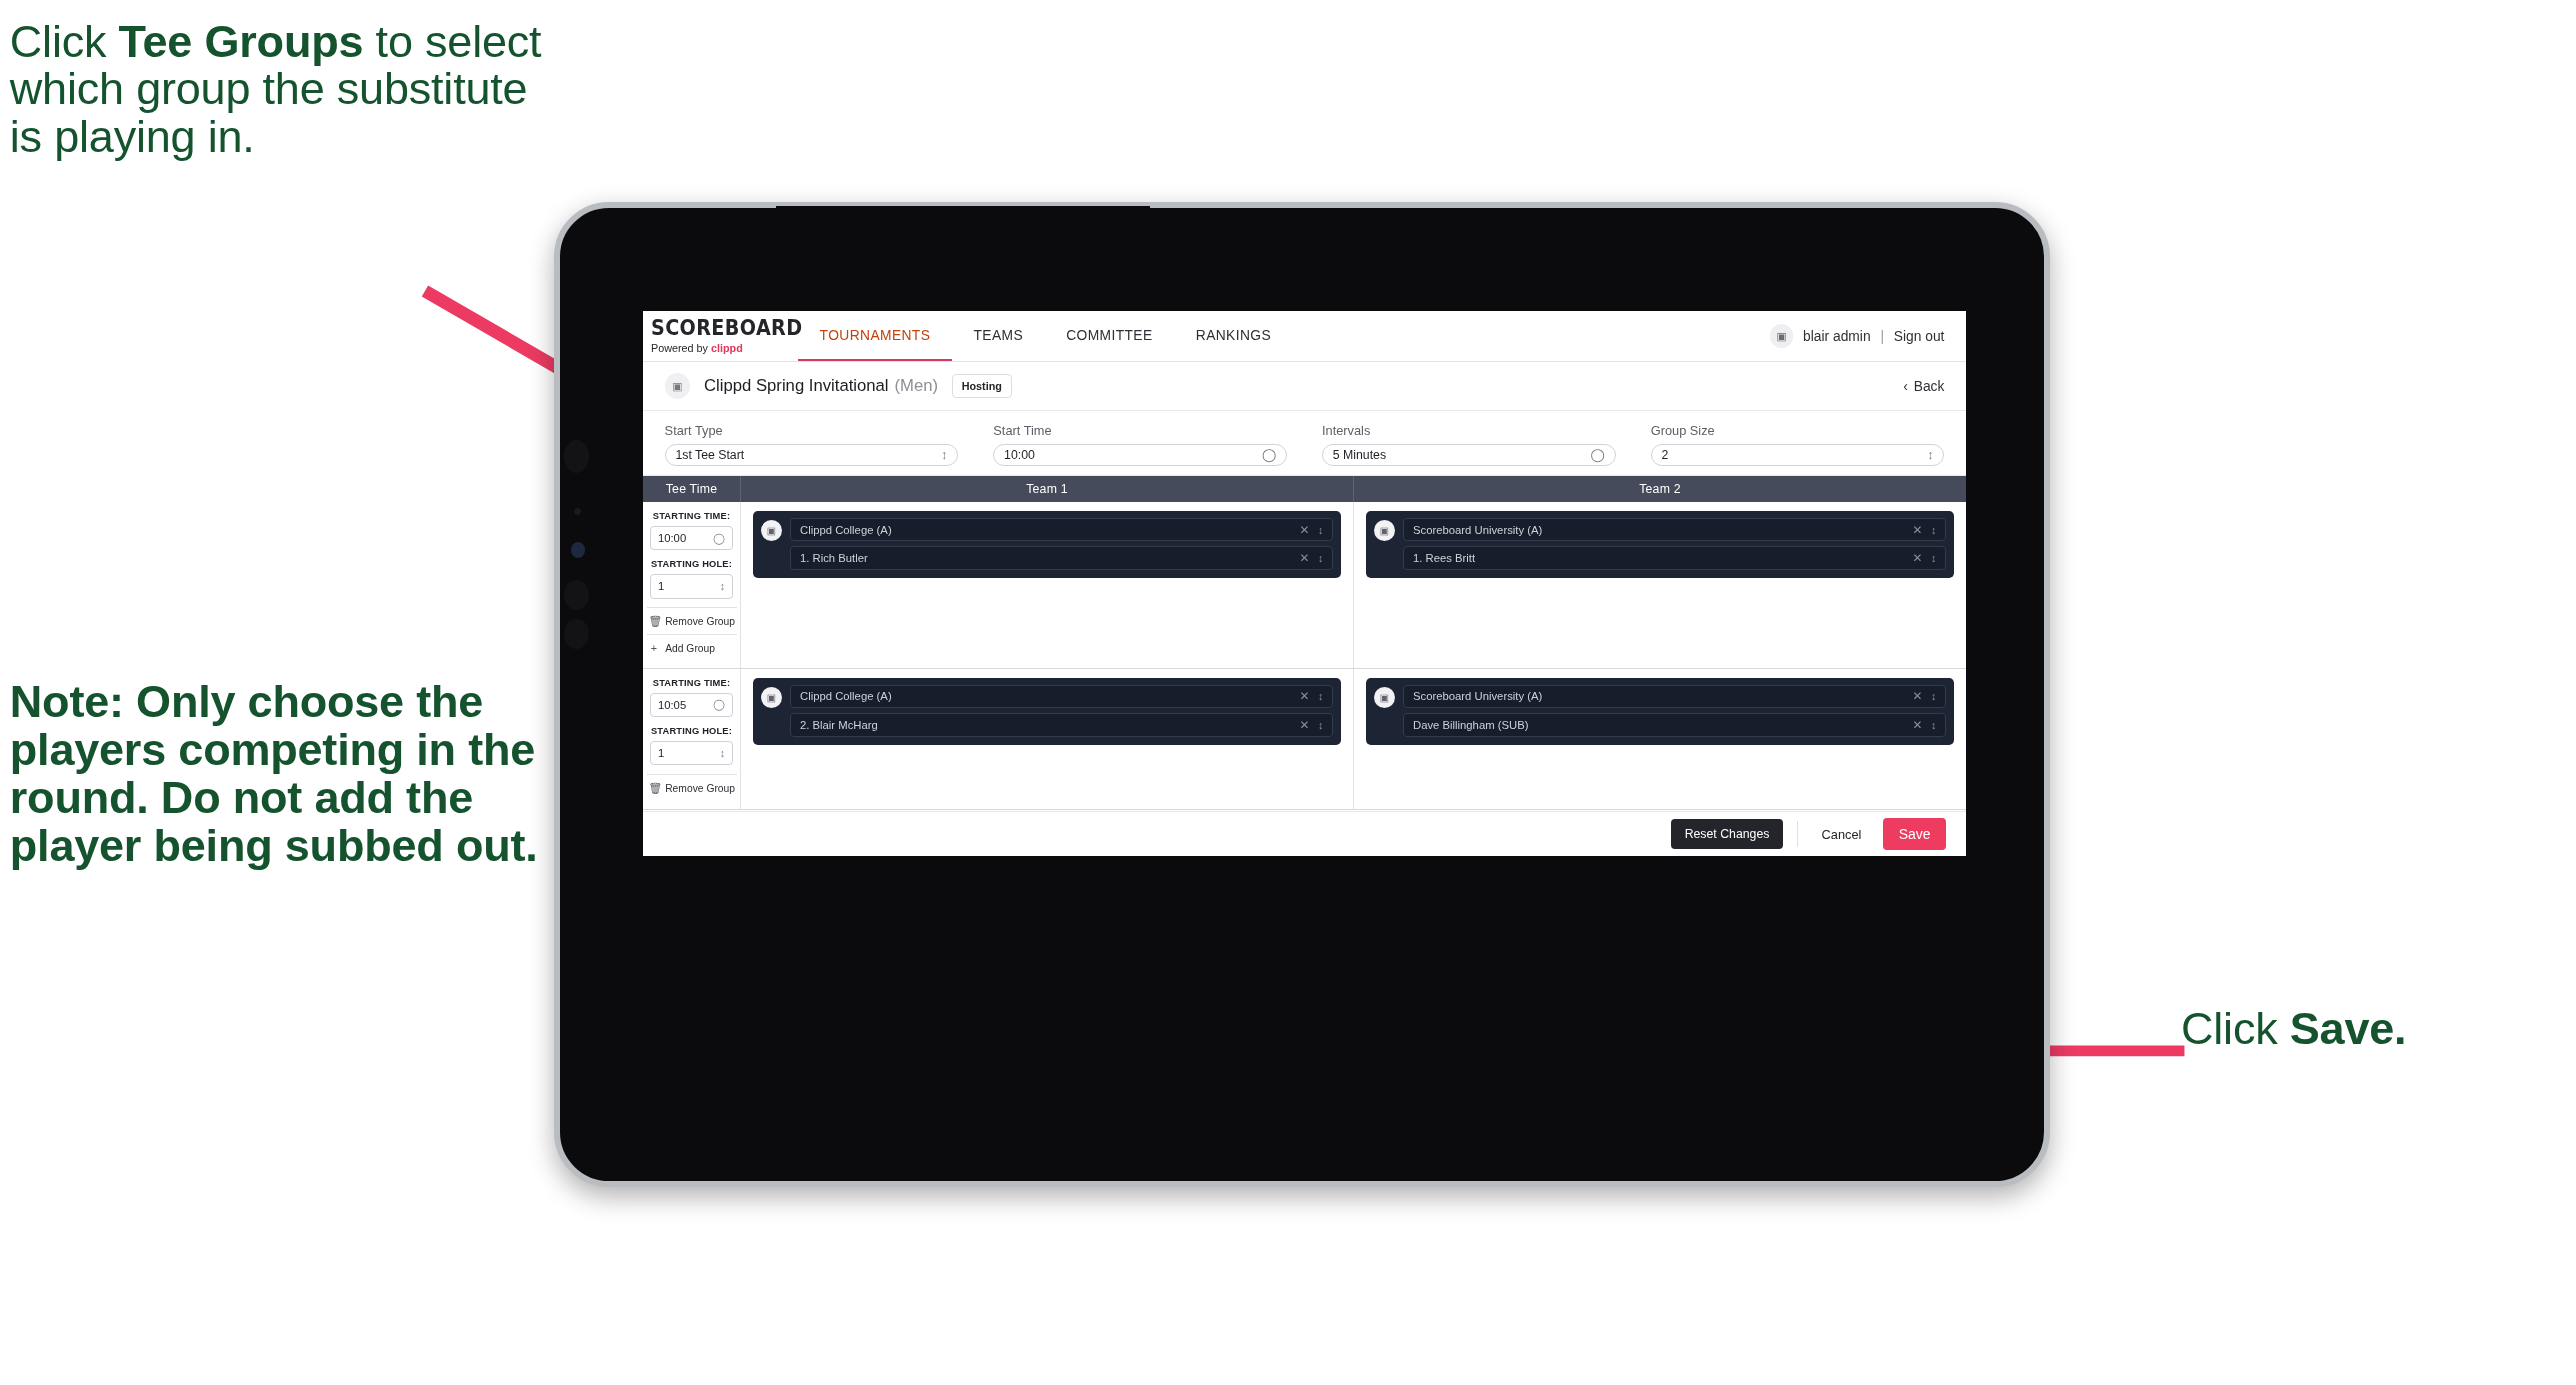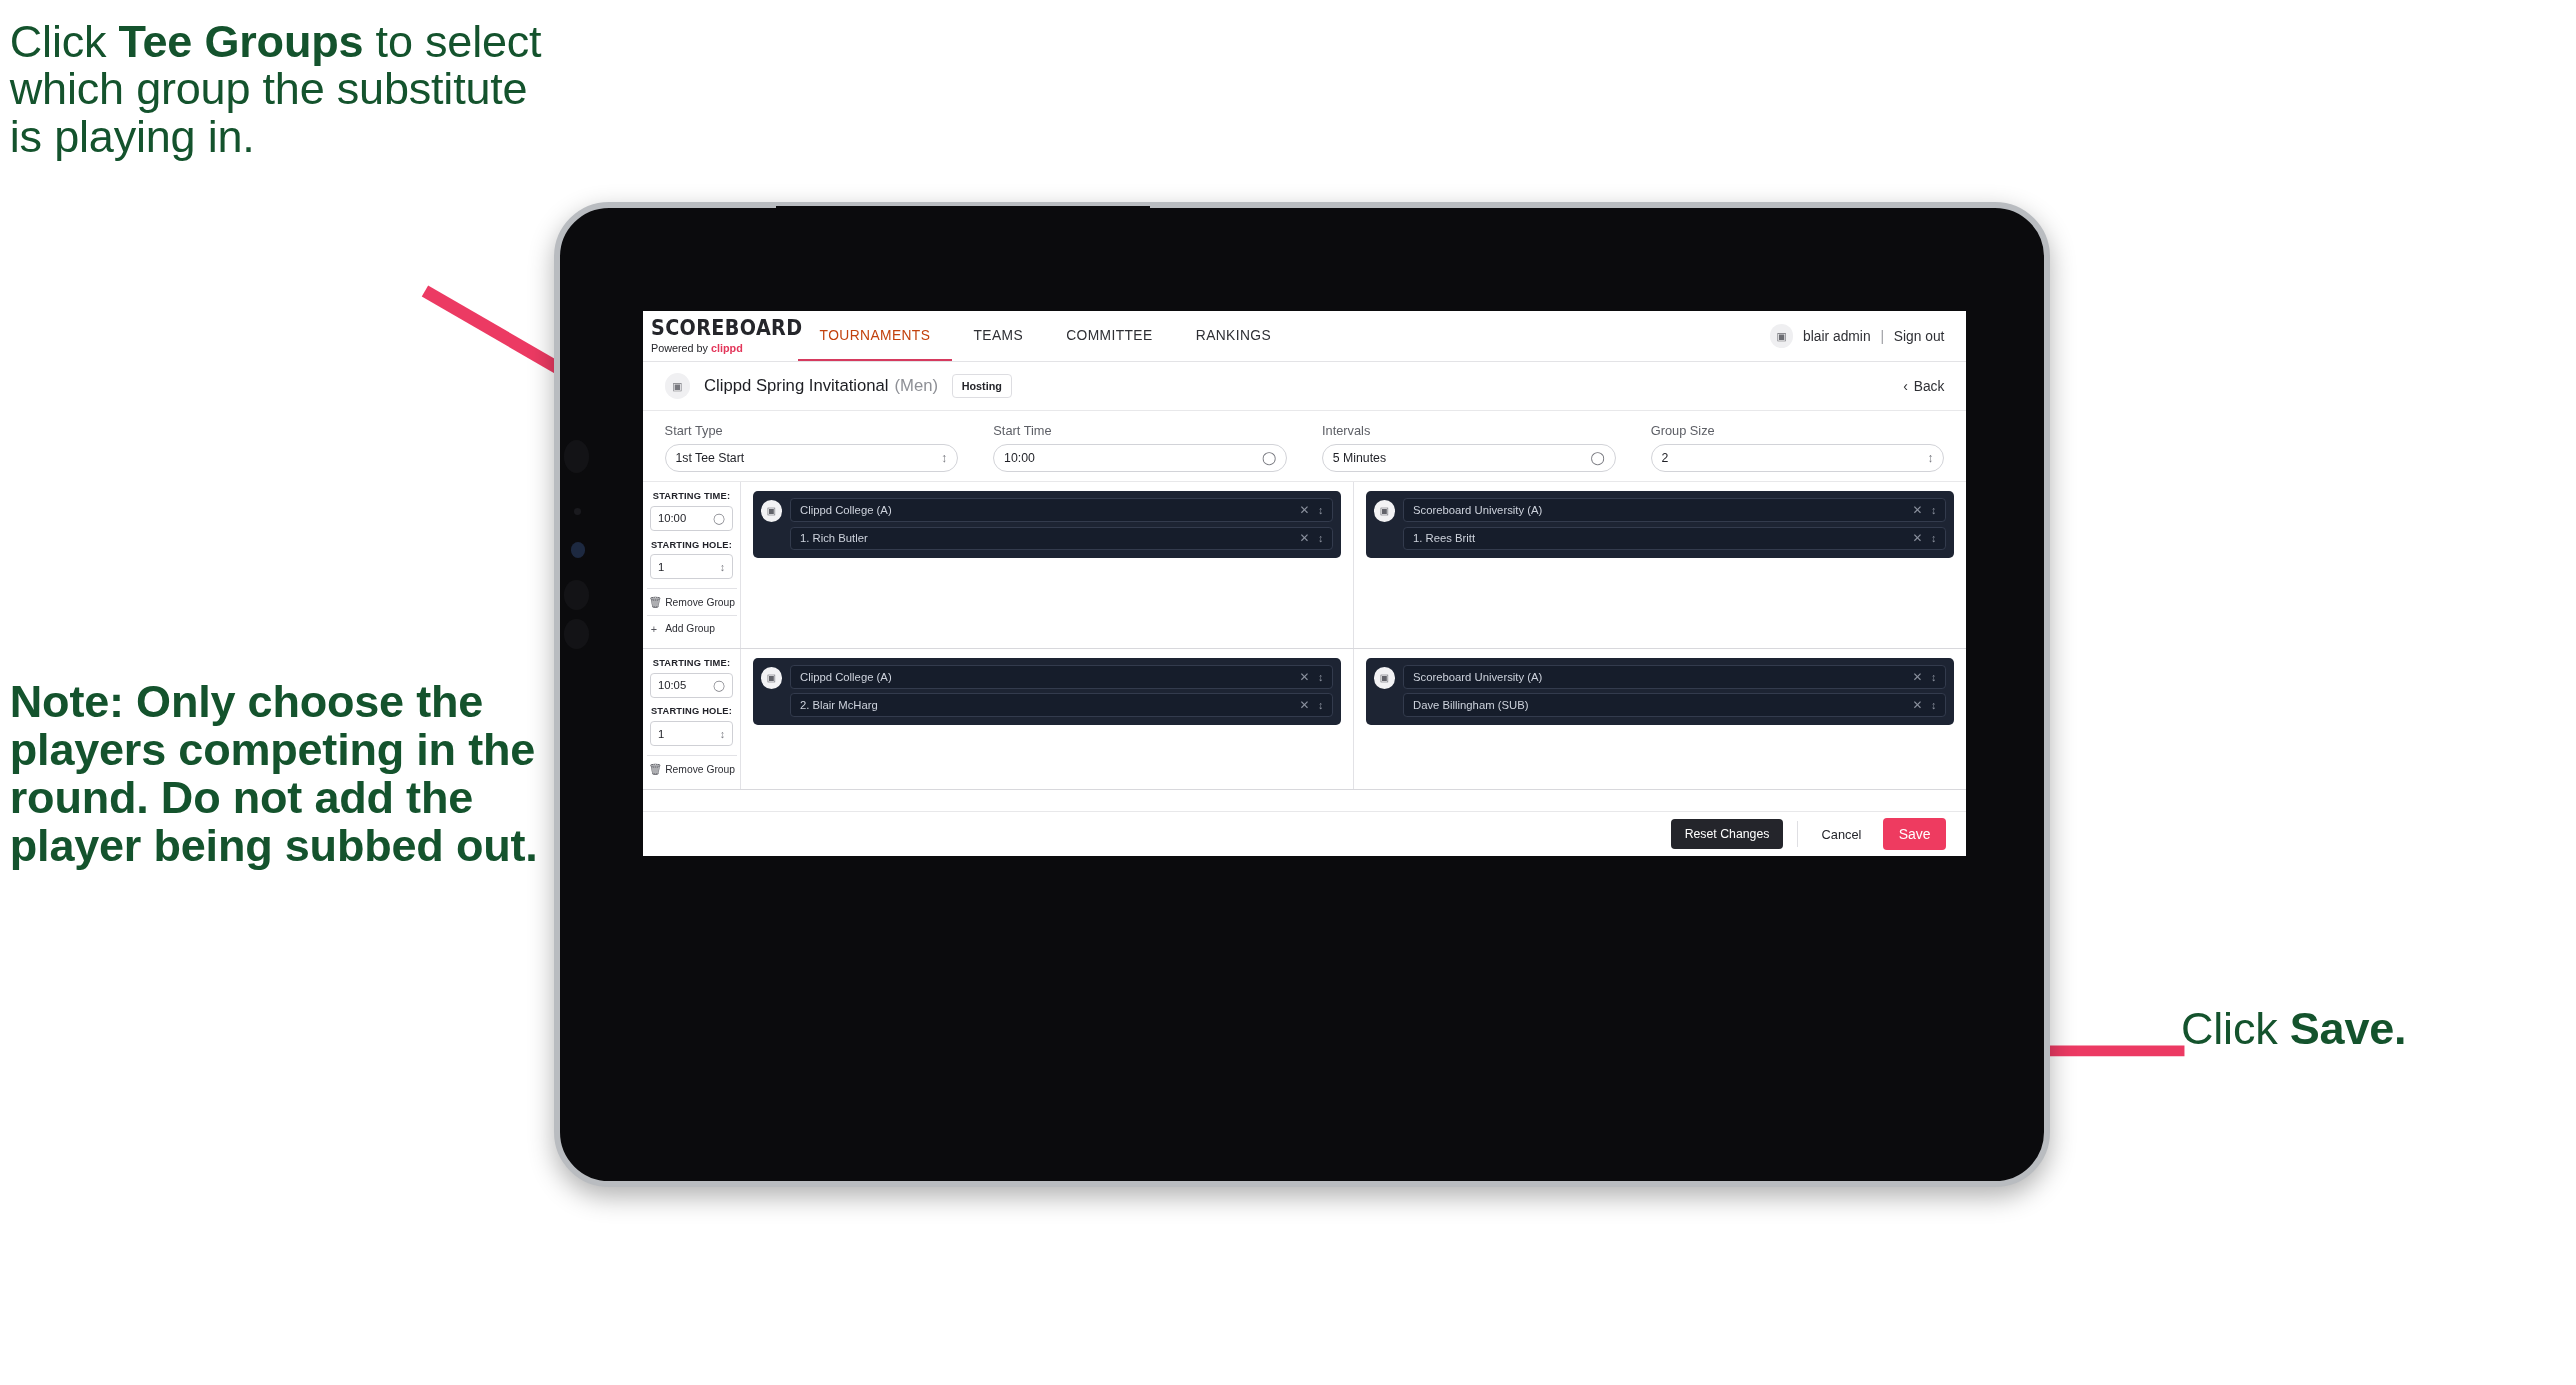--- a/index.html
+++ b/index.html
@@ -101,21 +101,21 @@
     margin-left: 13.8px; border:1px solid #dddde1; border-radius:3.9px;
     padding: 4.9px 8.8px; font-size: 10.8px; font-weight:700; color:#24252a; background:#fff;
   }
   .backlink { margin-left:auto; font-size: 13.8px; color:#2f3035; cursor:pointer; display:flex; align-items:center; gap:5.9px; }
 
   
   .controls { display:flex; gap: 35px; padding: 11.8px 21.6px 9.8px 21.6px; background:#fff; }
   .ctl { flex:1; }
   .ctl .lbl { font-size: 12.8px; color:#5d5f66; margin-bottom: 5.9px; }
   .field {
-    height: 28px; border:1px solid #d2d3d8; border-radius:14px; background:#fff;
+    height: 22px; border:1px solid #d2d3d8; border-radius:14px; background:#fff;
     display:flex; align-items:center; padding: 0 9.8px; font-size: 12.3px; color:#1f2026;
     cursor:pointer;
   }
   .field .val { flex:1; }
   .field .endicon { color:#76777e; font-size: 12.8px; display:flex; align-items:center; }
 
   
   .tbl { flex:1; display:flex; flex-direction:column; border-top:1px solid #e8e8ea; min-height:0; }
   .thead { display:flex; height: 25.6px; background:#454b5a; flex:0 0 25.6px; }
   .th {
@@ -272,20 +272,25 @@
         <div class="ctl">
           <div class="lbl">Group Size</div>
           <div class="field">
             <span class="val">2</span>
             <span class="endicon">↕</span>
           </div>
         </div>
       </div>
 
       <div class="tbl">
+        <div class="thead">
+          <div class="th tee">Tee Time</div>
+          <div class="th t1">Team 1</div>
+          <div class="th t2">Team 2</div>
+        </div>
         <div class="tbody">
 
           <div class="grow">
             <div class="cell-tee">
               <div class="tee-lbl">STARTING TIME:</div>
               <div class="tee-field">
                 <span class="v">10:00</span>
                 <span class="ic">◯</span>
               </div>
               <div class="tee-gap"></div>

